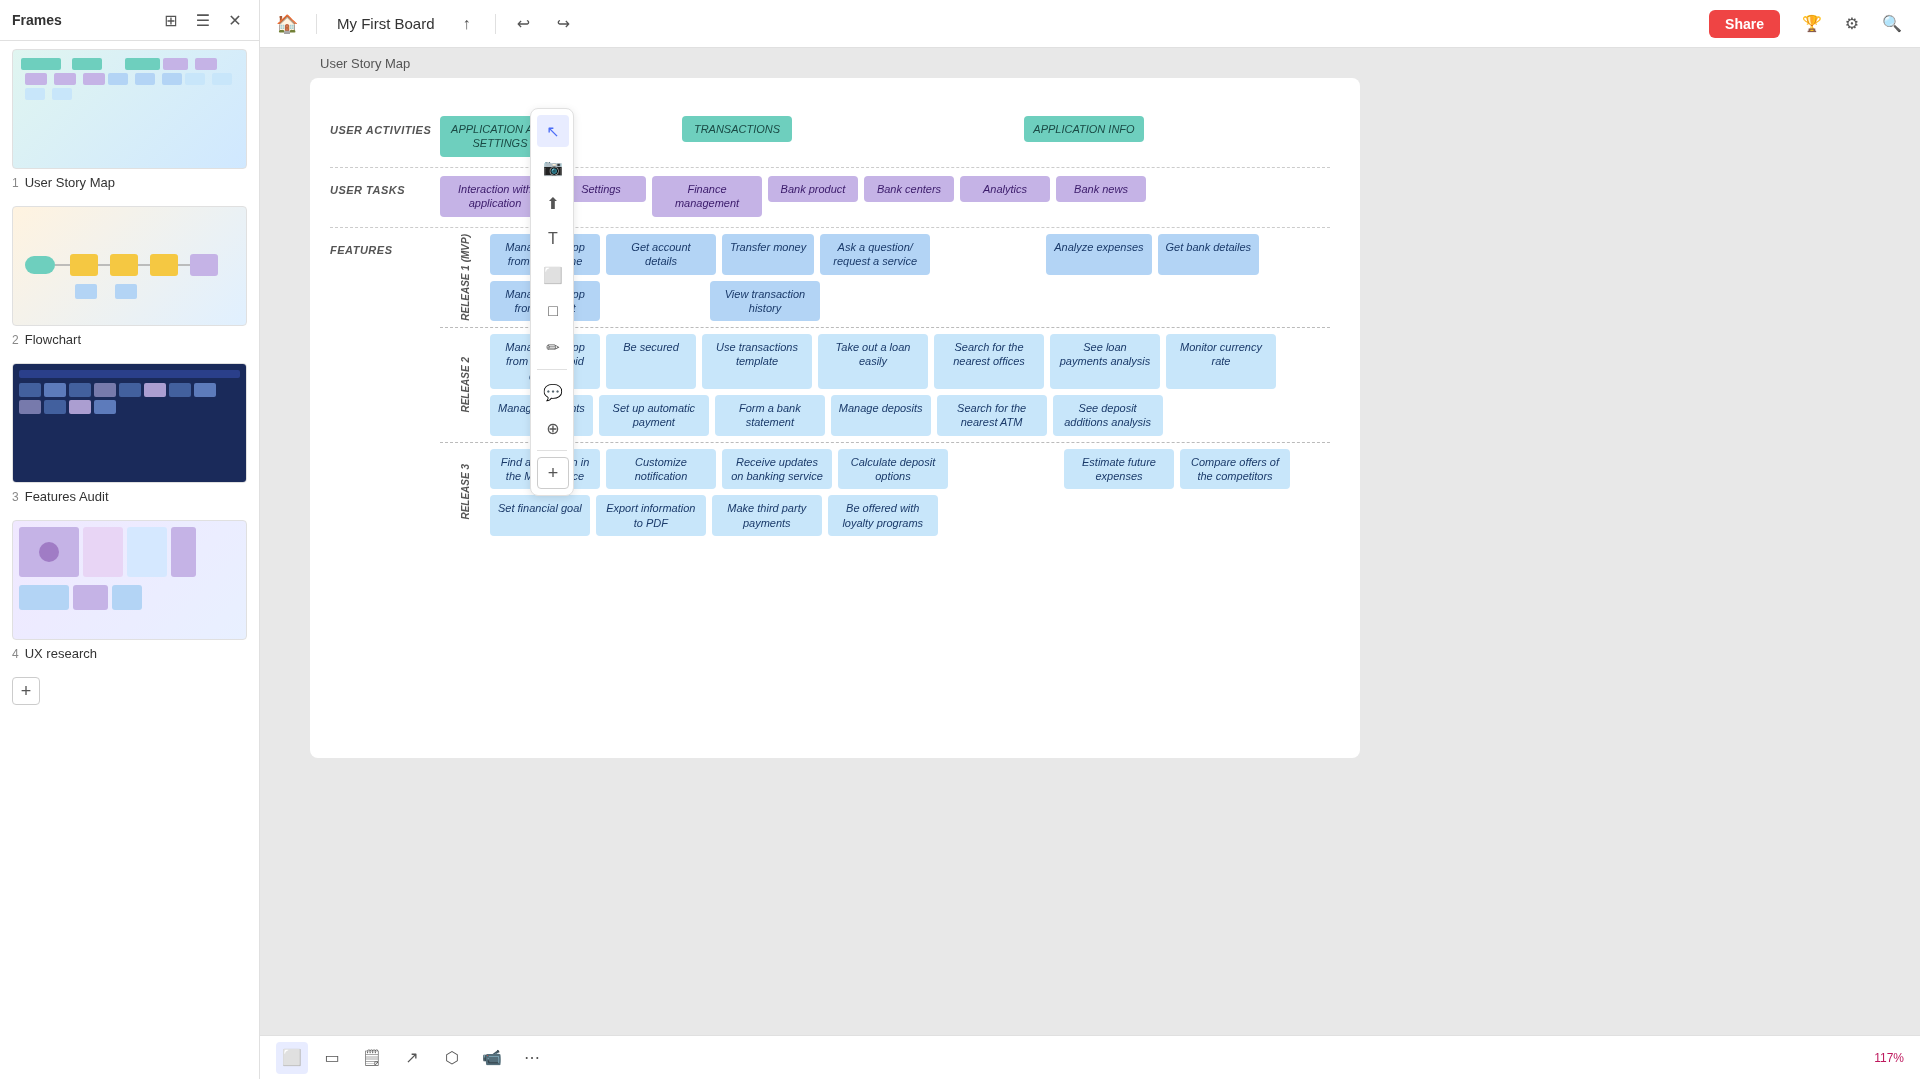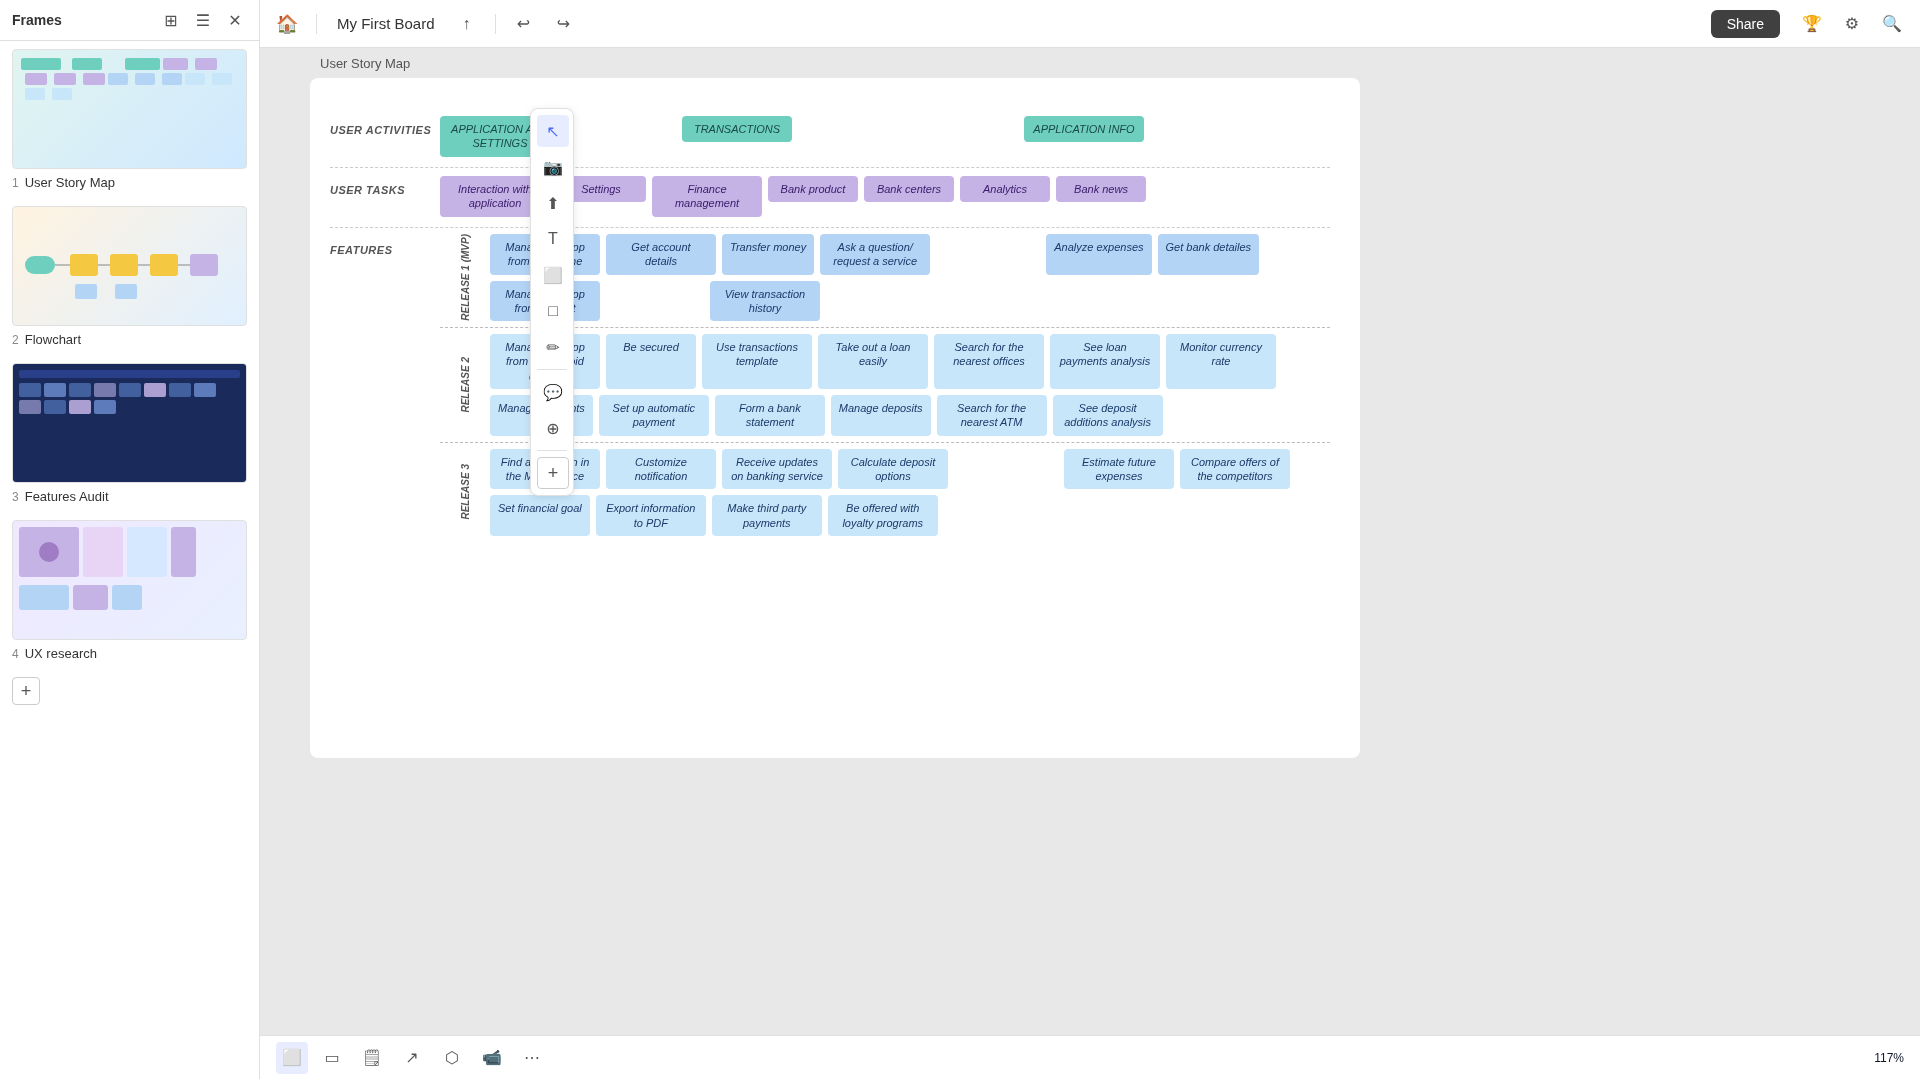--- a/index.html
+++ b/index.html
@@ -119,27 +119,27 @@
       margin: 0 8px;
     }
     .topbar-sep { width: 1px; height: 20px; background: #e0e0e0; margin: 0 4px; }
     .topbar-icon-btn {
       width: 32px; height: 32px;
       display: flex; align-items: center; justify-content: center;
       cursor: pointer; color: #555; font-size: 16px; border-radius: 4px;
     }
     .topbar-spacer { flex: 1; }
     .share-btn {
-      background: #404040;
+      background: #ef4444;
       color: #fff;
       border: none;
       border-radius: 6px;
       padding: 6px 16px;
       font-size: 14px;
-      font-weight: 400;
+      font-weight: 700;
       cursor: pointer;
     }
     .topbar-right-icons {
       display: flex;
       gap: 8px;
       margin-left: 8px;
     }
 
     
     #toolpanel {
@@ -276,21 +276,21 @@
     }
     .bottom-tool {
       width: 32px; height: 32px;
       display: flex; align-items: center; justify-content: center;
       cursor: pointer; border-radius: 4px; color: #555; font-size: 16px;
     }
     .bottom-tool.active { background: #e8ecff; color: #4a6cf7; }
     .bottom-spacer { flex: 1; }
     .zoom-label {
       font-size: 12px;
-      color: #0f172a;
+      color: #be185d;
       margin-left: 8px;
     }
 
     
     .thumb-usm { background: linear-gradient(135deg, #e0f5f0 0%, #d0e8ff 100%); }
     .thumb-flow { background: linear-gradient(135deg, #fff3e0 0%, #e0f0ff 100%); }
     .thumb-fa { background: linear-gradient(135deg, #1a2a5a 0%, #2a3a7a 100%); }
     .thumb-ux { background: linear-gradient(135deg, #f0e8ff 0%, #e8f0ff 100%); }
     .thumb-mini-dots {
       display: flex;

